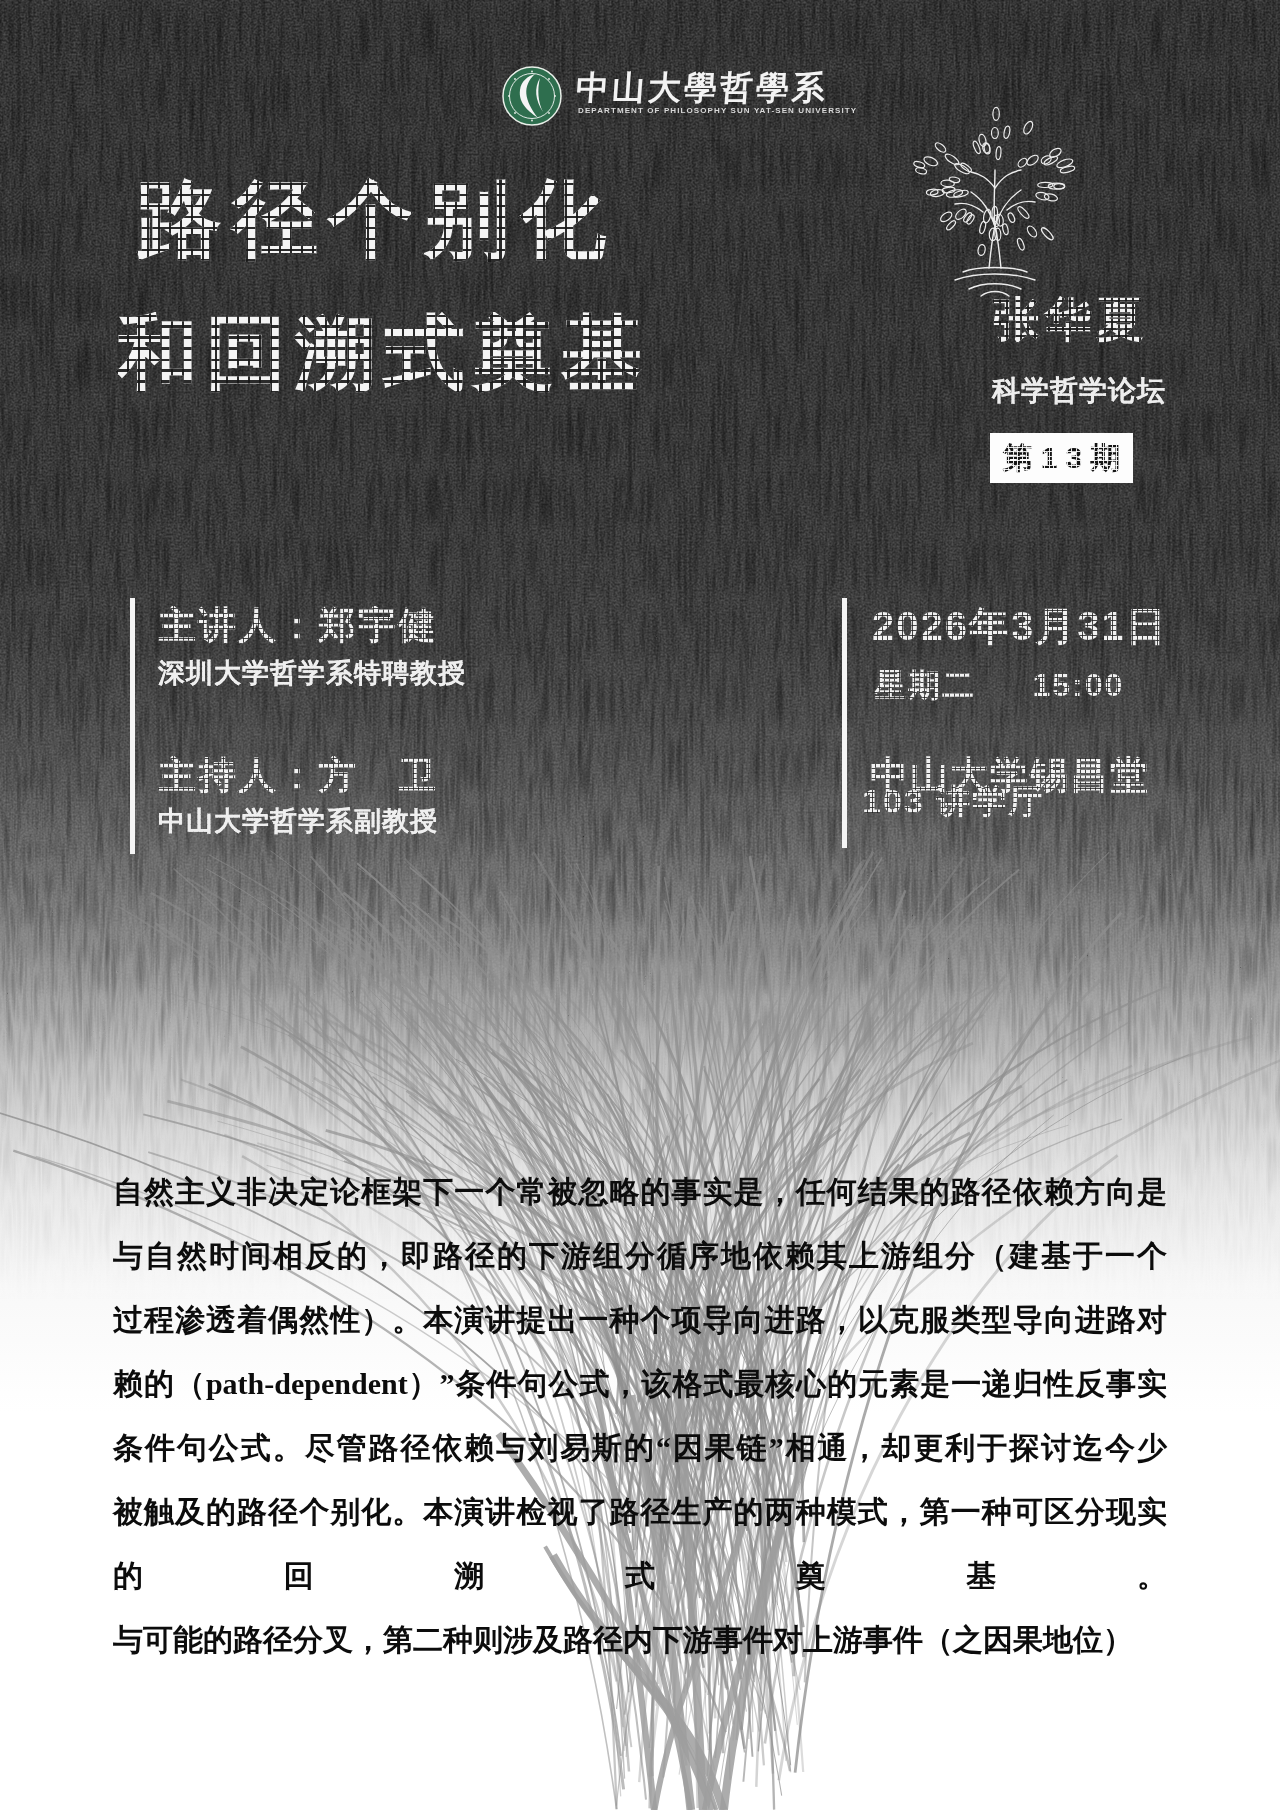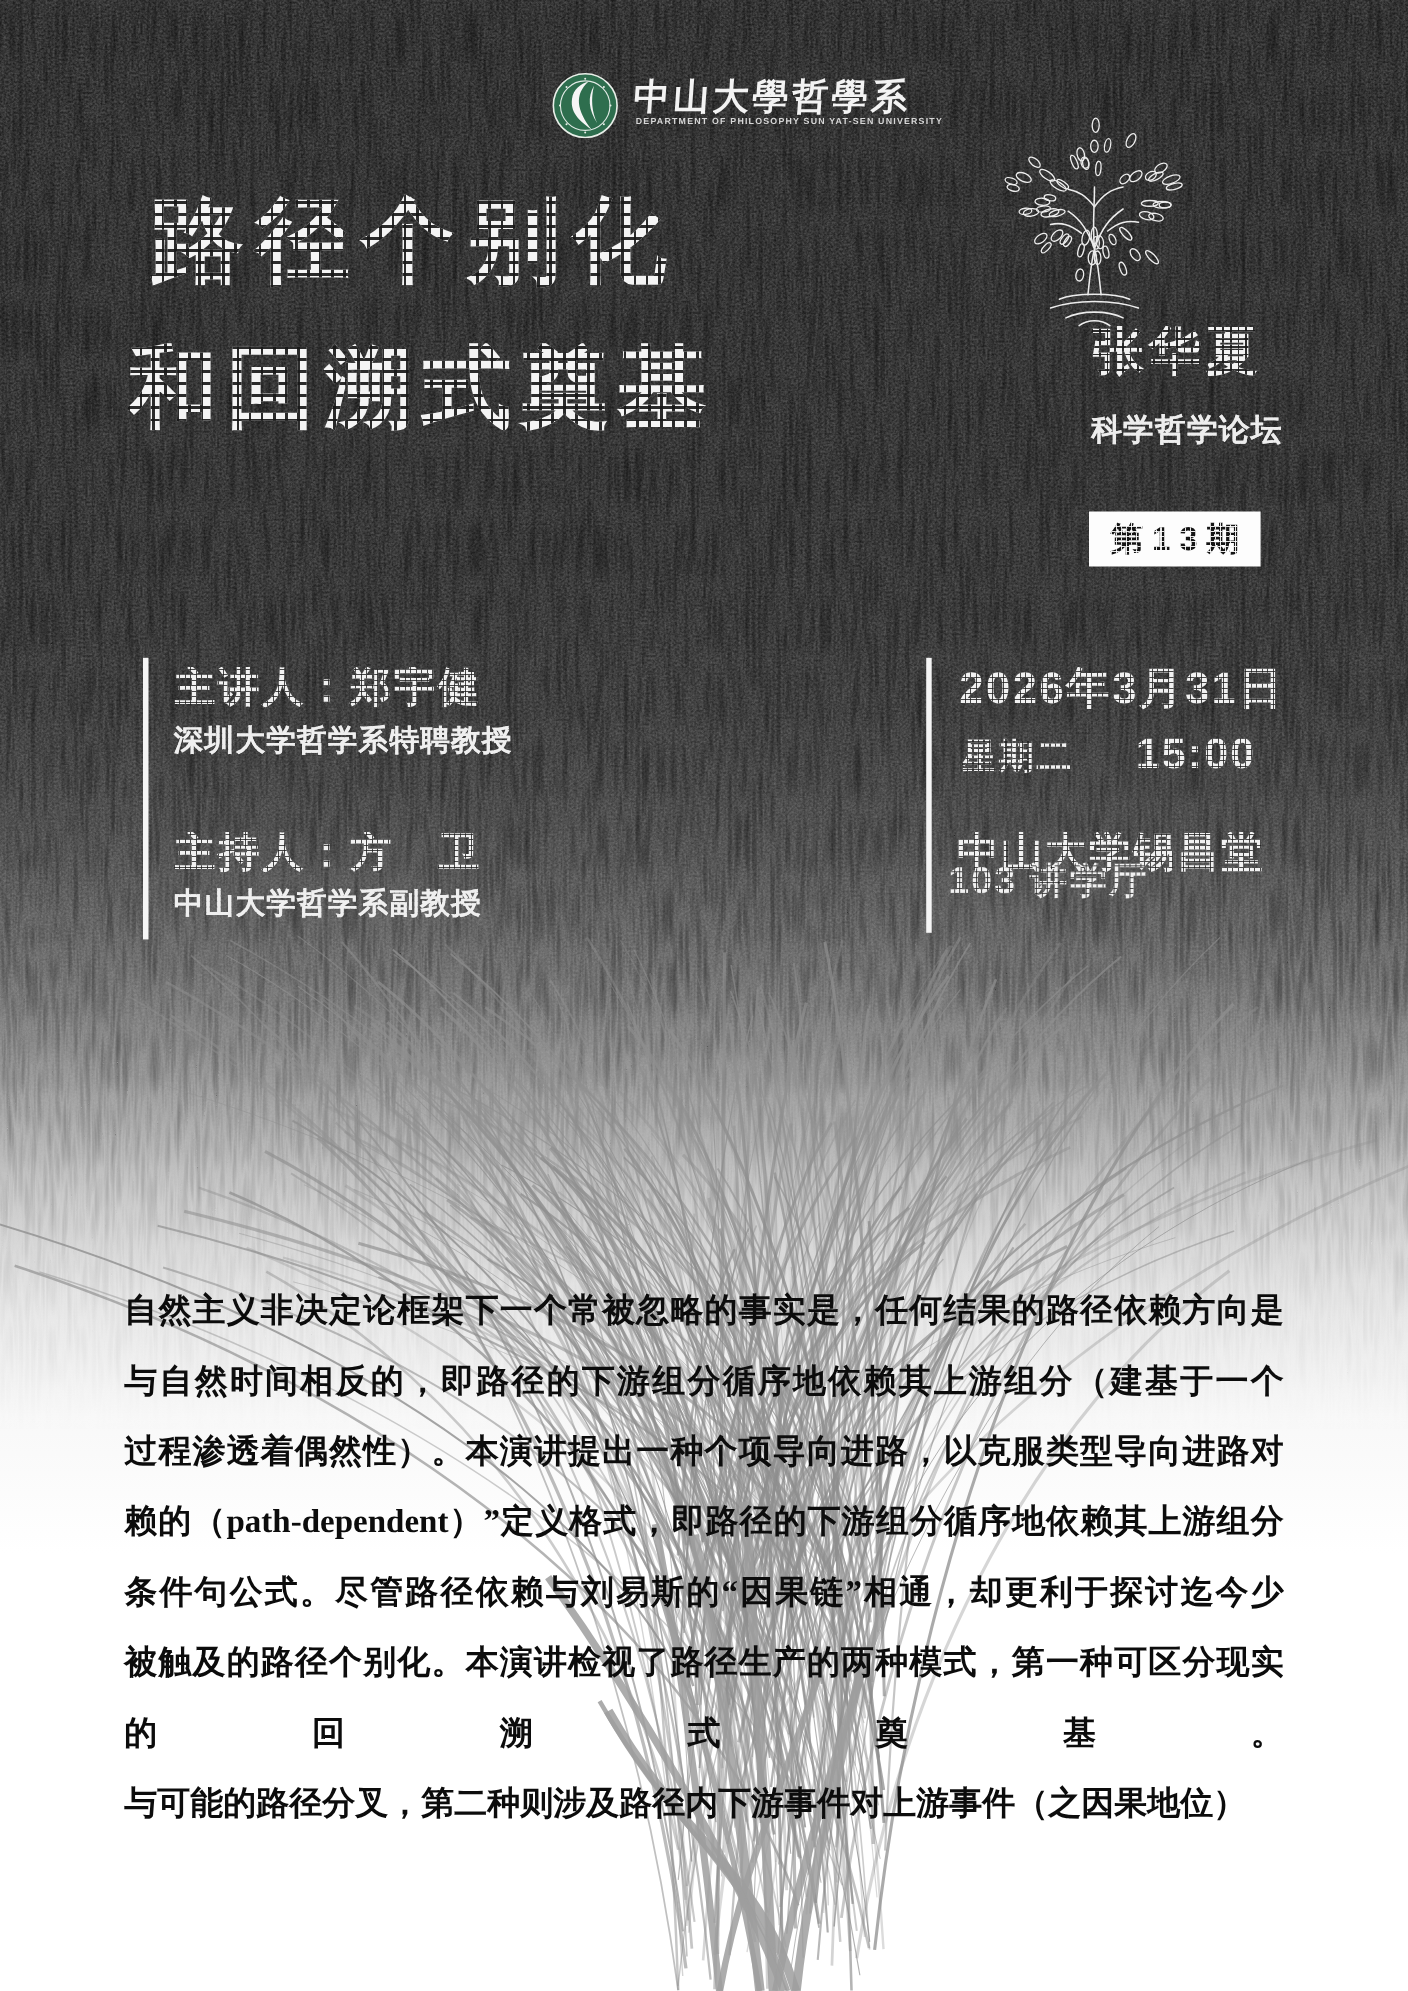--- a/index.html
+++ b/index.html
@@ -42,38 +42,38 @@
     font-size:33px; letter-spacing:3px; color:#f3f3f3; transform:skewX(-4deg); }
   .dept-name-en { left:578px; top:106px; font-size:8px; letter-spacing:1.1px; color:#d8d8d8; font-weight:bold; }
 
   
   .title-1 { left:136px; top:176px; font-size:86px; letter-spacing:10px; line-height:1; }
   .title-2 { left:116px; top:312px; font-size:82px; letter-spacing:7px; line-height:1; }
 
   
   .forum-name { left:992px; top:296px; font-size:48px; letter-spacing:4px; line-height:1; }
   .forum-sub  { left:992px; top:372px; font-size:28px; letter-spacing:1px; color:#ededed; font-weight:bold; }
-  .issue-badge { left:990px; top:433px; width:156px; height:50px; background:#fdfdfd;
-    display:flex; align-items:center; justify-content:center;margin-top:32px; }
+  .issue-badge { left:990px; top:433px; width:143px; height:50px; background:#fdfdfd;
+    display:flex; align-items:center; justify-content:center; }
   .issue-badge span { font-size:30px; letter-spacing:8px; font-weight:bold; padding-left:8px; }
 
   
   .vline { position:absolute; width:5px; background:#f5f5f5; }
   .vline-left  { left:130px; top:598px; height:256px; }
   .vline-right { left:842px; top:598px; height:250px; }
   .info-big { font-size:38px; letter-spacing:2px; line-height:1; }
   .info-sub { font-size:27px; letter-spacing:1px; color:#efefef; font-weight:bold; line-height:1; }
   .speaker-line { left:158px; top:606px; }
   .speaker-sub  { left:158px; top:660px; }
   .host-line    { left:158px; top:756px; }
   .host-sub     { left:158px; top:808px; }
   .date-line    { left:872px; top:606px; font-size:40px; }
   .dw-row       { left:874px; top:664px; }
   .dw-row .wd   { font-size:32px; letter-spacing:2px; }
-  .dw-row .tm   { font-size:39px; letter-spacing:2px; margin-left:52px; }
+  .dw-row .tm   { font-size:32px; letter-spacing:2px; margin-left:52px; }
   .venue-line   { left:870px; top:756px; }
   .room-line    { left:862px; top:784px; font-size:34px; }
 
   
   .abstract { position:absolute; left:113px; top:1160px; width:1054px;
     font-family:"Liberation Serif","DejaVu Serif", serif; font-weight:bold;
     font-size:30px; color:#0c0c0c; }
   .abs-line { height:64px; line-height:64px; text-align:justify; text-align-last:justify; }
   .abs-line:last-child { text-align-last:left; }
 </style>
@@ -515,20 +515,20 @@
     <span class="px px-sm wd">星期二</span>
     <span class="px px-sm tm">15:00</span>
   </div>
   <div class="abs px px-sm info-big venue-line">中山大学锡昌堂</div>
   <div class="abs px px-sm info-big room-line">103 讲学厅</div>
 
   <div class="abstract" id="abstract">
       <div class="abs-line">自然主义非决定论框架下一个常被忽略的事实是，任何结果的路径依赖方向是</div>
       <div class="abs-line">与自然时间相反的，即路径的下游组分循序地依赖其上游组分（建基于一个</div>
       <div class="abs-line">过程渗透着偶然性）。本演讲提出一种个项导向进路，以克服类型导向进路对</div>
-      <div class="abs-line">赖的（path-dependent）”定义格式，即路径的下游组分循序地依赖其上游组分</div>
+      <div class="abs-line">赖的（path-dependent）”条件句公式，该格式最核心的元素是一递归性反事实</div>
       <div class="abs-line">条件句公式。尽管路径依赖与刘易斯的“因果链”相通，却更利于探讨迄今少</div>
       <div class="abs-line">被触及的路径个别化。本演讲检视了路径生产的两种模式，第一种可区分现实</div>
       <div class="abs-line">的回溯式奠基。</div>
       <div class="abs-line">与可能的路径分叉，第二种则涉及路径内下游事件对上游事件（之因果地位）</div>
     </div>
 
 </div>
 
 </body></html>

